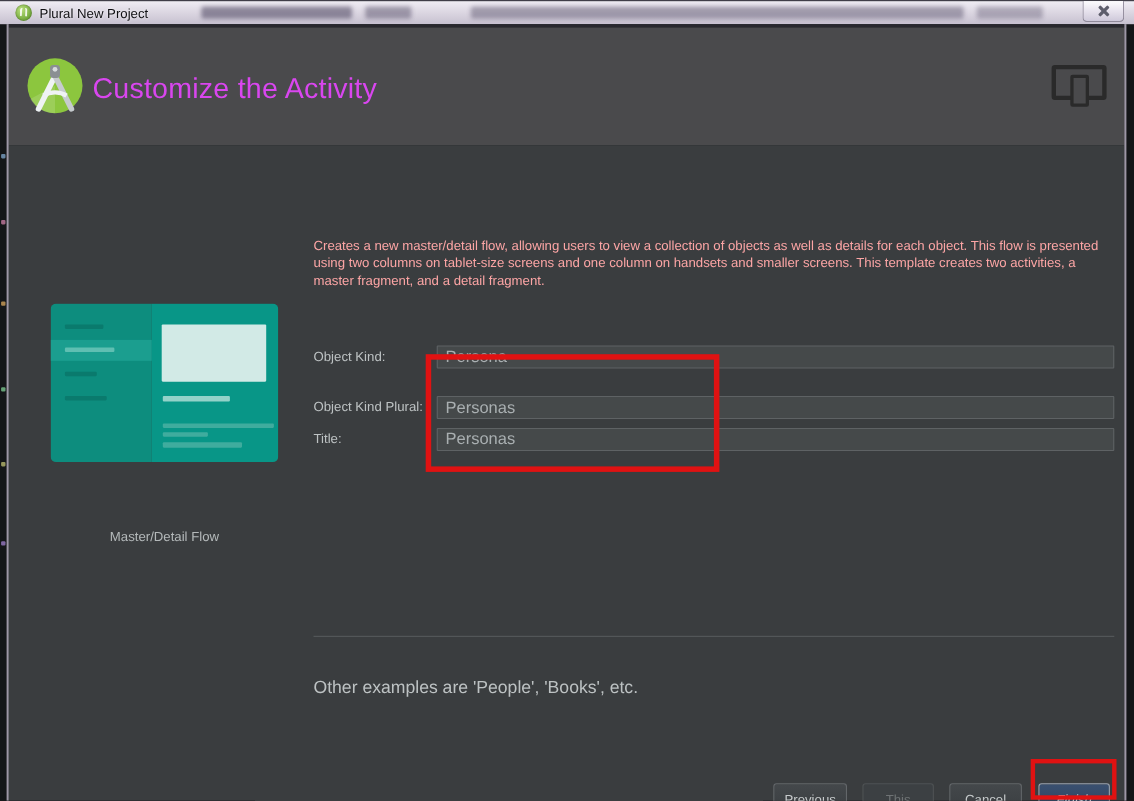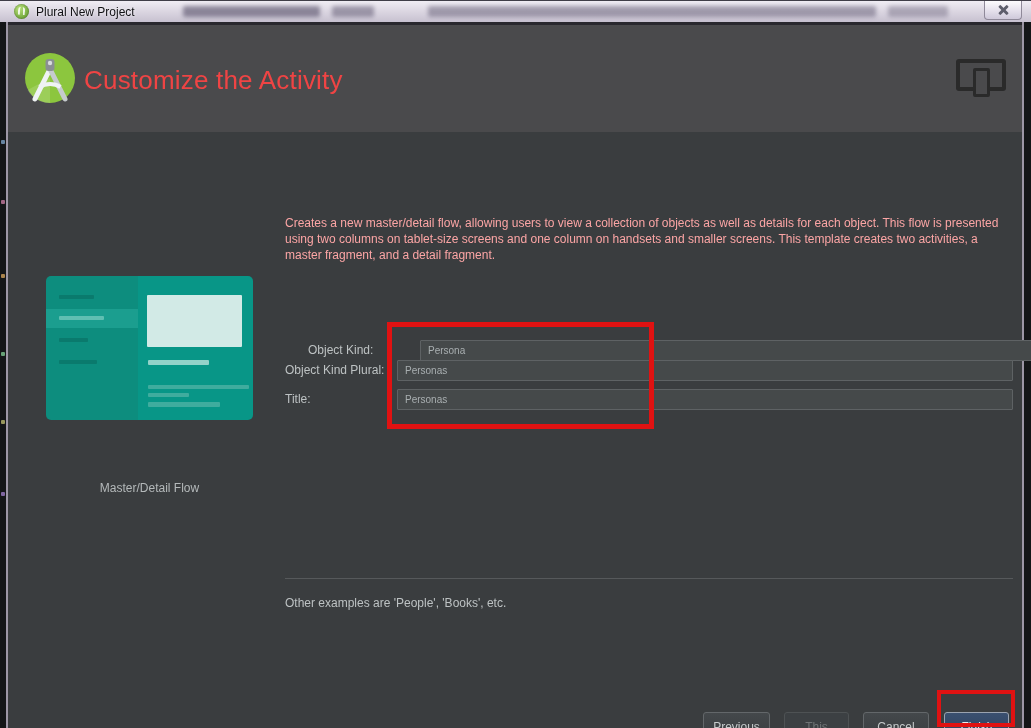--- a/index.html
+++ b/index.html
@@ -55,21 +55,21 @@
   .x-icon::before{transform:rotate(45deg);}
   .x-icon::after{transform:rotate(-45deg);}
 
   
   .dialog-topline{left:8px;top:22px;width:1014px;height:3px;background:#29282E;}
   .dialog-header{left:8px;top:25px;width:1014px;height:107px;background:#4A4A4C;}
   .dialog-body{left:8px;top:132px;width:1014px;height:596px;background:#3A3D3F;}
 
   .step-title{
     left:84px;top:63px;height:34px;line-height:34px;
-    font-size:26px;color:#ef4444;letter-spacing:.2px;
+    font-size:26px;color:#d946ef;letter-spacing:.2px;
   }
   .header-logo{left:24px;top:52px;width:52px;height:52px;}
 
   
   .ff-tablet{left:956px;top:59px;width:50px;height:32px;border:4px solid #2A2A2A;border-radius:3px;}
   .ff-phone{left:973px;top:68px;width:17px;height:29px;border:3px solid #2A2A2A;border-radius:2px;background:#4A4A4C;}
 
   
   .preview-card{left:46px;top:276px;width:207px;height:144px;border-radius:5px;overflow:hidden;}
   .pc-master{position:absolute;left:0;top:0;width:92px;height:144px;background:#0D8D7E;}
@@ -88,27 +88,27 @@
 
   
   .description{
     left:285px;top:215px;width:730px;
     font-size:12px;line-height:16px;color:#fca5a5;
   }
   .form-label{left:285px;height:21px;line-height:21px;font-size:12px;color:#BDC2C3;}
   .form-input{
     left:397px;width:616px;height:21px;
     background:#45494A;border:1px solid #5E6264;border-radius:1px;
-    color:#A9AFB1;font-size:10px;font-family:"Liberation Sans",sans-serif;
+    color:#A9AFB1;font-size:15px;font-family:"Liberation Sans",sans-serif;
     padding:0 7px;outline:none;
   }
-  .row1{top:340px;margin-left:23px;} .row2{top:360px;} .row3{top:389px;}
+  .row1{top:314px;} .row2{top:360px;} .row3{top:389px;}
 
   .divider{left:285px;top:578px;width:728px;height:1px;background:#56595B;}
-  .examples-note{left:285px;top:596px;font-size:12px;color:#BDC2C3;}
+  .examples-note{left:285px;top:617px;font-size:16px;color:#BDC2C3;}
 
   
   .btn{
     top:712px;height:23px;
     background:linear-gradient(180deg,#44484B 0%,#3B3F42 100%);
     border:1px solid #63676A;border-radius:3px;
     color:#C6CACB;font-size:12px;font-family:"Liberation Sans",sans-serif;
     display:flex;align-items:flex-end;justify-content:center;cursor:pointer;padding:0;
   }
   .btn span{display:inline-block;}

